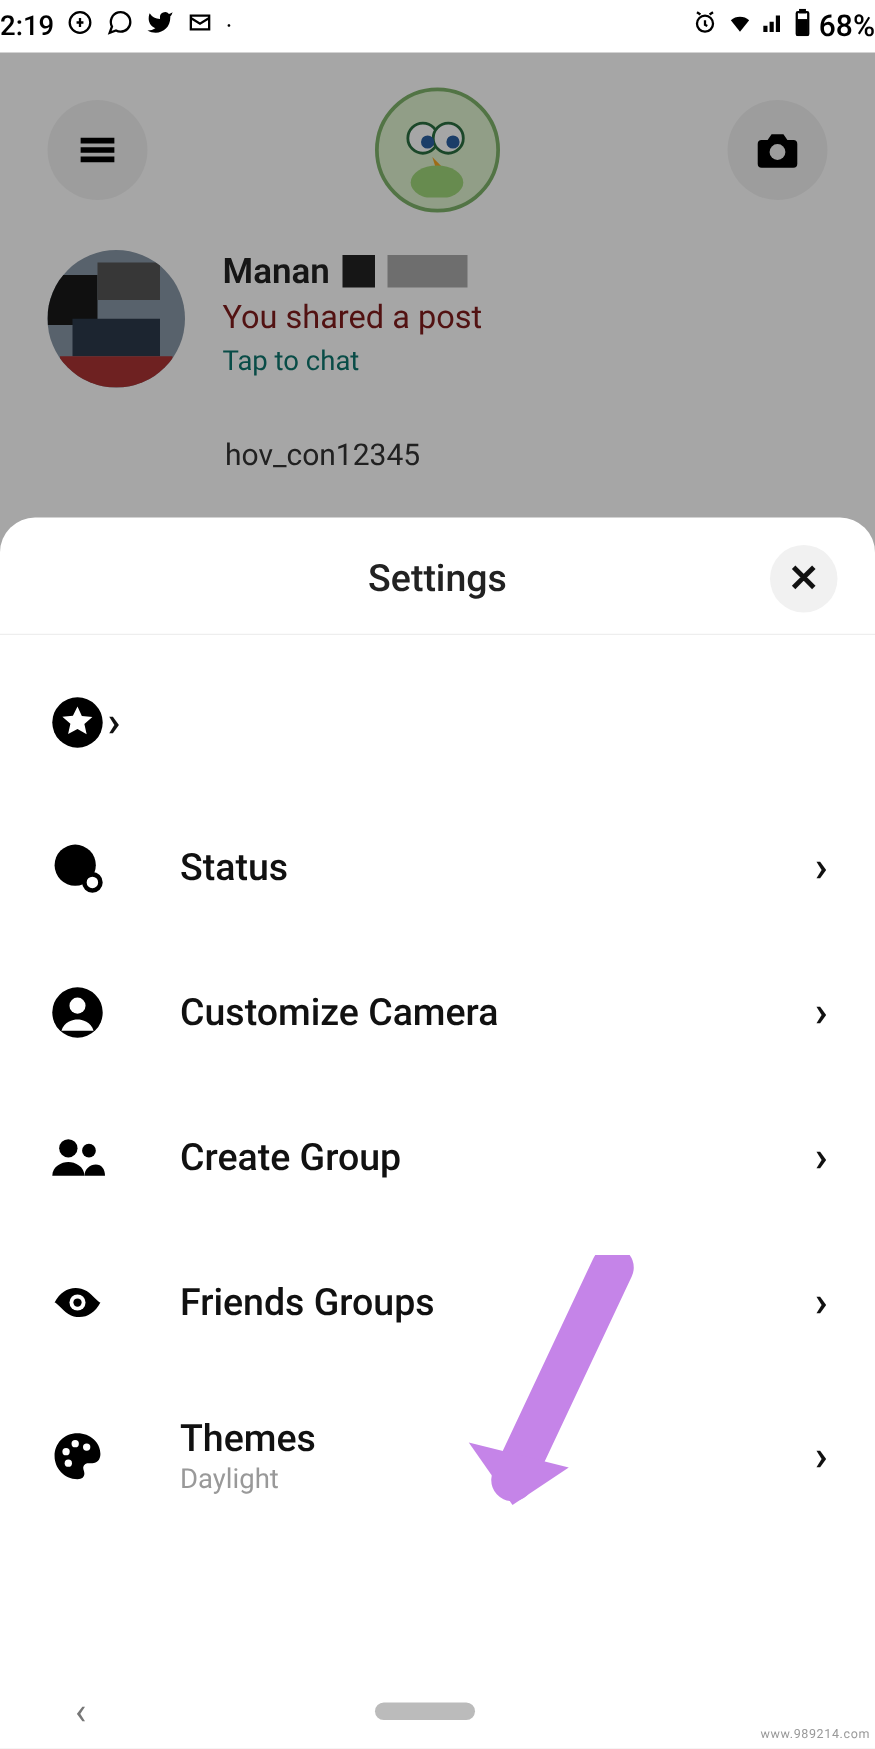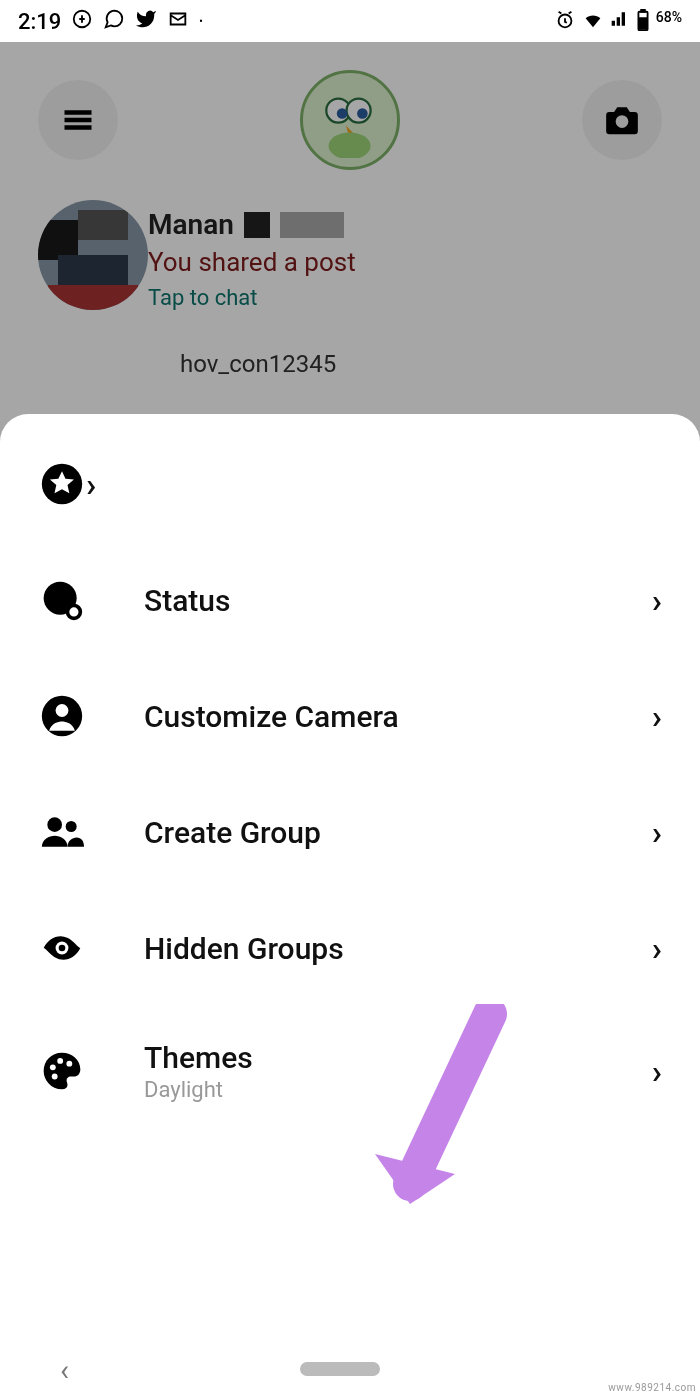--- a/index.html
+++ b/index.html
@@ -1,31 +1,31 @@
 <!DOCTYPE html>
 <html><head>
   <meta charset="utf-8">
   <style>
     * { margin: 0; padding: 0; box-sizing: border-box; }
     html, body { width: 700px; height: 1399px; overflow: hidden; font-family: -apple-system, BlinkMacSystemFont, 'Segoe UI', Roboto, sans-serif; }
     body { background: #f5f5f5; position: relative; }
 
     .phone-frame { position: absolute; inset: 0; background: #fff; }
-    .status-bar { height: 42px; display: flex; align-items: center; justify-content: space-between; padding: 0 18px; font-size: 22px; font-weight: 500; color: #000; }
+    .status-bar { height: 42px; display: flex; align-items: center; justify-content: space-between; padding: 0 0; font-size: 22px; font-weight: 500; color: #000; }
     .status-left { display: flex; align-items: center; gap: 10px; }
-    .status-right { display: flex; gap: 6px; font-size: 14px; }
+    .status-right { display: flex; gap: 6px; font-size: 24px; }
     .status-right .pct { font-weight: 500; }
 
     .main-area { position: relative; height: calc(100% - 42px); background: #fff; }
     .header-row { display: flex; align-items: center; justify-content: space-between; padding: 28px 38px 20px; }
     .circle-btn { width: 80px; height: 80px; border-radius: 50%; background: #f2f2f2; display: flex; align-items: center; justify-content: center; }
     .avatar { width: 100px; height: 100px; border-radius: 50%; background: #dff3d0; border: 3px solid #7fb36a; display:flex; align-items:center; justify-content:center; overflow:hidden; }
     .avatar svg { width: 80%; height: 80%; }
 
-    .chat-row { display: flex; align-items: flex-end; padding: 10px 38px 20px; }
+    .chat-row { display: flex; align-items: flex-start; gap: 30px; padding: 10px 38px 20px; }
     .chat-avatar { width: 110px; height: 110px; border-radius: 50%; background: #8897a6; position: relative; overflow: hidden; }
     .chat-avatar .px { position:absolute; background:#3e3e3e; }
     .chat-info .name { font-size: 28px; font-weight: 600; color: #222; display:flex; align-items:center; gap:10px;}
     .chat-info .name .blk { display:inline-block; width:26px; height:26px; background:#222; }
     .chat-info .name .gry { display:inline-block; width:64px; height:26px; background:#aaa; }
     .chat-info .sub { font-size: 26px; color: #7f1d1d; margin-top: 6px; }
     .chat-info .tap { font-size: 22px; color: #0f766e; margin-top: 8px; }
     .next-row-name { font-size: 24px; color:#333; margin-left:180px; margin-top:20px;}
 
     .dim-overlay { position: absolute; inset: 0; background: rgba(0,0,0,0.35); }
@@ -152,20 +152,26 @@
           </div>
         <div class="sub">You shared a post</div>
         <div class="tap">Tap to chat</div>
       </div>
     </div>
     <div class="next-row-name">hov_con12345</div>
 
     <div class="dim-overlay"></div>
 
     <div class="sheet">
+      <div class="sheet-header">
+        <div class="sheet-title">Settings</div>
+        <div class="close-btn">
+          <span>✕</span>
+        </div>
+      </div>
       <div class="settings-list">
 
         <div class="settings-item">
           <div class="settings-icon">
             <svg viewBox="0 0 24 24">
                 <circle cx="12" cy="12" r="11"></circle>
                 <path d="M12 5l1.9 4.2 4.6.4-3.5 3 1 4.5L12 14.8 7.9 17l1-4.5-3.5-3 4.6-.4z" fill="#fff"></path>
               </svg>
           </div>
           <div class="chevron">›</div>
@@ -215,21 +221,21 @@
 
         <div class="settings-item">
           <div class="settings-icon">
             <svg viewBox="0 0 24 24">
                 <path d="M2 12c3-6 9-8 14-5 3 2 5 5 6 5-3 6-9 8-14 5-3-2-5-5-6-5z"></path>
                 <circle cx="12" cy="12" r="3.5" fill="#fff"></circle>
                 <circle cx="12" cy="12" r="1.8"></circle>
               </svg>
           </div>
           <div class="settings-label-wrap">
-              <div class="settings-label">Hidden Groups</div>
+              <div class="settings-label">Friends Groups</div>
             </div>
           <div class="chevron">›</div>
         </div>
 
         <div class="settings-item">
           <div class="settings-icon">
             <svg viewBox="0 0 24 24">
                 <path d="M12 2C6 2 2 6.5 2 12c0 5 4 10 10 10 2 0 3-1 3-2.5 0-1-.5-1.5-.5-2.5s1-2 2-2h2c2 0 3.5-1.5 3.5-4C22 6 17.5 2 12 2z"></path>
                 <circle cx="7" cy="10" r="1.6" fill="#fff"></circle>
                 <circle cx="11" cy="6.5" r="1.6" fill="#fff"></circle>

